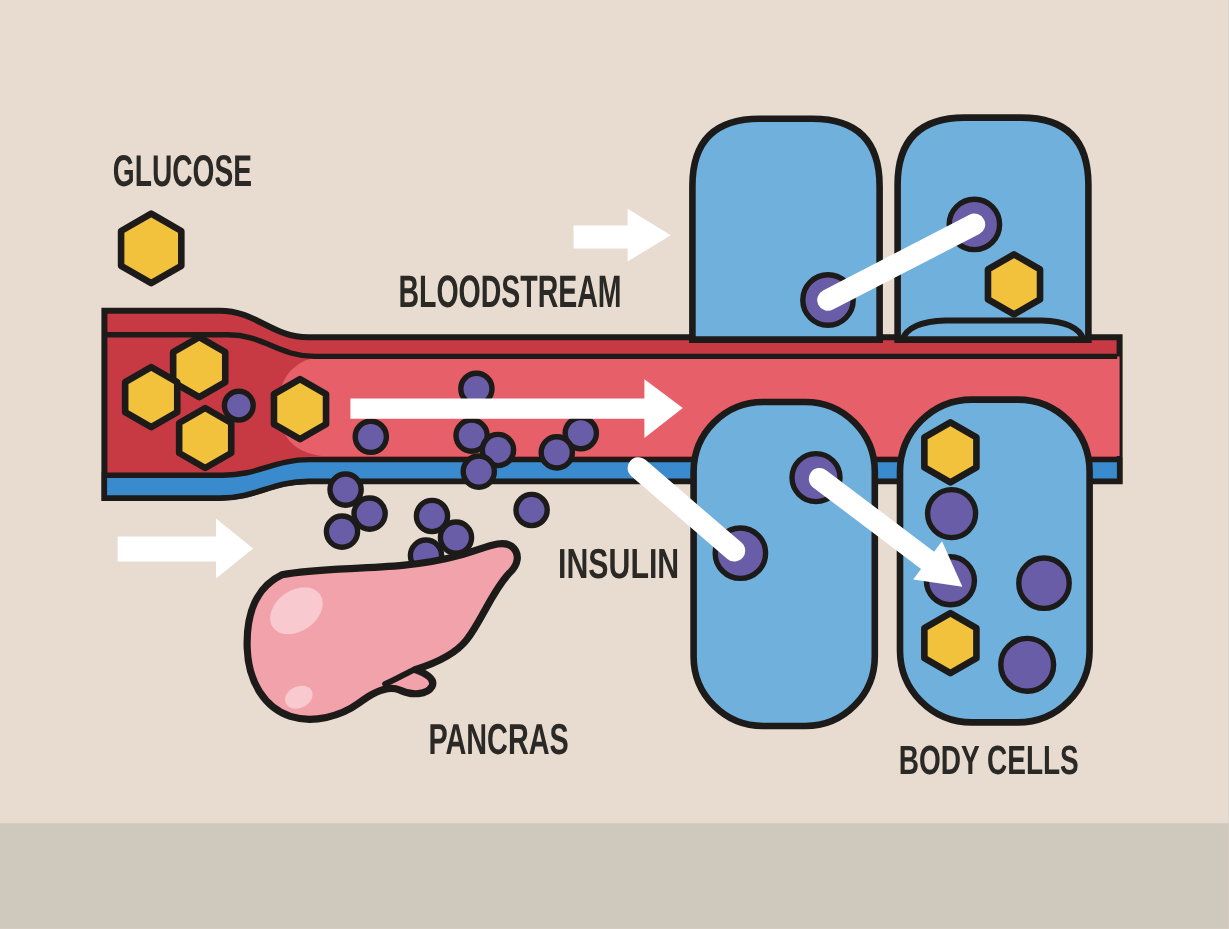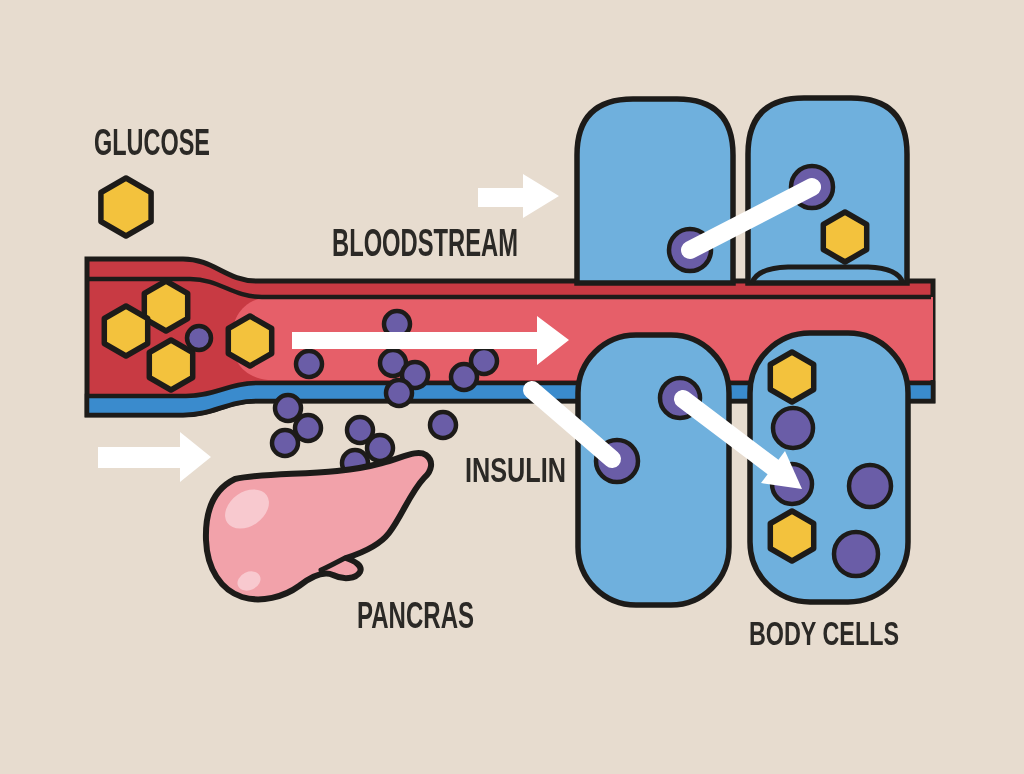--- a/index.html
+++ b/index.html
@@ -1,16 +1,16 @@
 <!DOCTYPE html>
 <html style="--background: #e7dccf; --outline: #1d1b19; --text: #2b2926; --vessel_red: #c83a43; --vessel_red_light: #e65f69; --vessel_blue: #3a8bcd; --cell_blue: #6fb0dd; --insulin_purple: #6a5da7; --glucose_yellow: #f3c23d; --pancreas_pink: #f2a2aa; --pancreas_highlight: #f8c9cf; --arrow_white: #ffffff;"><head>
 <meta charset="utf-8">
 <style>
   html,body{margin:0;padding:0;background:#cfc8bd;}
-  #stage{width:1024px;height:774px;position:relative;overflow:hidden;}
+  #stage{width:1024px;height:686px;position:relative;overflow:hidden;}
   svg{display:block;}
   .vessel-body{fill:var(--vessel_red);stroke:var(--outline);stroke-width:5;}
   .vessel-light{fill:var(--vessel_red_light);}
   .innerline{fill:none;stroke:var(--outline);stroke-width:4.5;}
   .stripe{fill:var(--vessel_blue);stroke:var(--outline);stroke-width:4.5;}
   .hex{fill:var(--glucose_yellow);stroke:var(--outline);stroke-width:5.5;stroke-linejoin:round;}
   .dot{fill:var(--insulin_purple);stroke:var(--outline);stroke-width:4.5;}
   .cell{fill:var(--cell_blue);stroke:var(--outline);stroke-width:5.5;}
   .dome{fill:none;stroke:var(--outline);stroke-width:5;}
   .panc{fill:var(--pancreas_pink);stroke:var(--outline);stroke-width:6;stroke-linejoin:round;}

